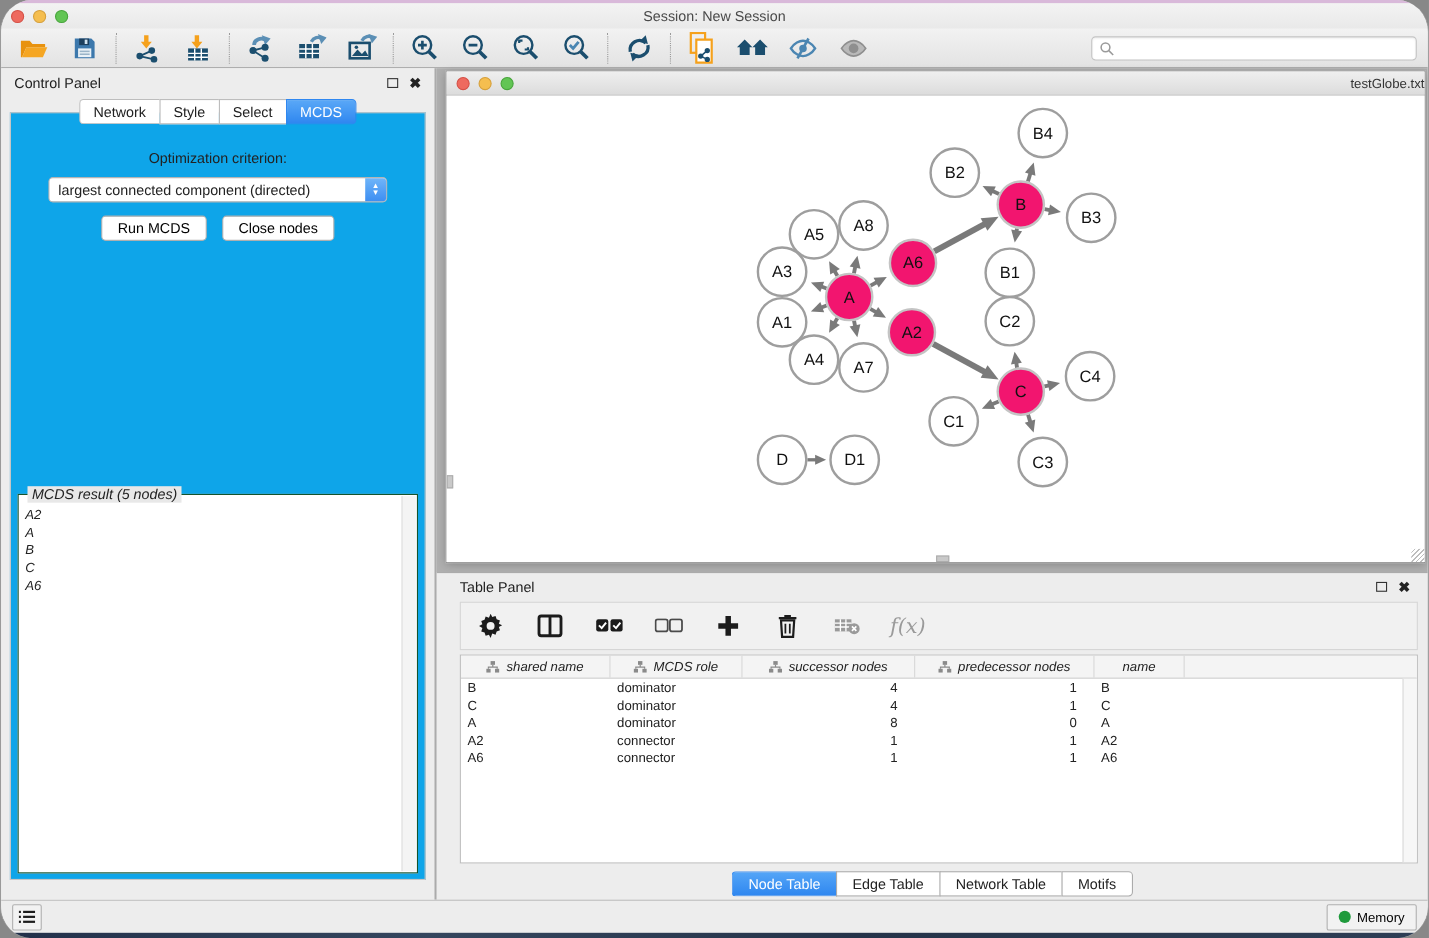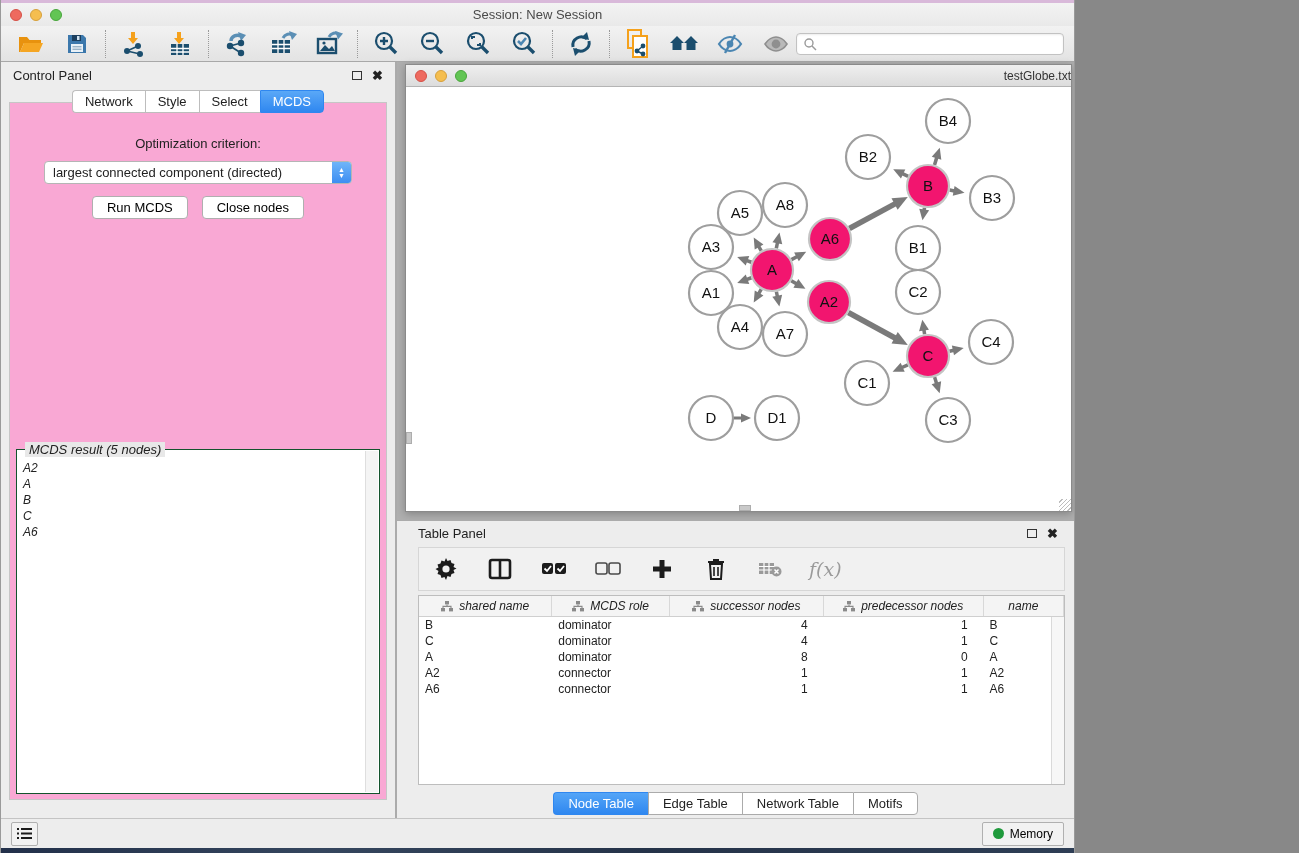--- a/index.html
+++ b/index.html
@@ -1,18 +1,18 @@
 <!DOCTYPE html>
 <html><head>
 <meta charset="utf-8">
 <style>
   * { margin:0; padding:0; box-sizing:border-box; }
   html,body { width:1299px; height:853px; }
   body { font-family:"Liberation Sans", sans-serif; font-size:13px; color:#222; background:#888; }
-  .app { position:relative; width:1075px; height:853px; overflow:hidden; background:#EDEDED; border-left:1px solid #9a9a9a; border-right:1px solid #9a9a9a; }
+  .app { position:relative; width:1299px; height:853px; overflow:hidden; background:#EDEDED; border-left:1px solid #9a9a9a; border-right:1px solid #9a9a9a;border-radius:29px; }
 
   
   .top-sliver { position:absolute; top:0; left:0; right:0; height:3px; background:#D9B9DA; }
   .titlebar { position:absolute; top:3px; left:0; right:0; height:23px; background:linear-gradient(#F3F3F3,#E9E9E9); display:flex; align-items:center; }
   .lights { display:flex; gap:8px; margin-left:9px; }
   .light { width:12px; height:12px; border-radius:50%; }
   .light.red { background:#EE6A5F; border:1px solid #D55147; }
   .light.yellow { background:#F5BE4F; border:1px solid #D6A03C; }
   .light.green { background:#62C554; border:1px solid #48A53C; }
   .title-text { position:absolute; left:0; right:0; text-align:center; color:#4a4a4a; font-size:13px; pointer-events:none; }
@@ -32,21 +32,21 @@
   .panel-icons { margin-left:auto; display:flex; gap:10px; align-items:center; }
   .float-icon { width:10px; height:9px; border:1.5px solid #333; display:inline-block; }
   .close-icon { font-size:13px; font-weight:bold; color:#222; line-height:1; cursor:pointer; }
 
   .cp-tabs { display:flex; justify-content:center; margin-top:2px; z-index:2; }
   .cp-tab { padding:3px 12px; background:#fff; border:1px solid #BDBDBD; border-right:none; font-size:13px; cursor:pointer; }
   .cp-tab:first-child { border-radius:4px 0 0 4px; }
   .cp-tab:last-child { border-right:1px solid #BDBDBD; border-radius:0 4px 4px 0; }
   .cp-tab.active { background:linear-gradient(#5AA8F7,#2F87F0); color:#fff; border-color:#2F87F0; }
 
-  .cp-body { flex:1; margin:-11px 8px 18px 8px; padding-top:11px; background:#f9a8d4; border:1px solid #C6C6C6; display:flex; flex-direction:column; }
+  .cp-body { flex:1; margin:-11px 8px 18px 8px; padding-top:11px; background:#0ea5e9; border:1px solid #C6C6C6; display:flex; flex-direction:column; }
   .opt-label { text-align:center; margin-top:22px; font-size:13px; }
   .dropdown { margin:10px 34px 0 34px; height:23px; background:#fff; border:1px solid #B5B5B5; border-radius:4px; display:flex; align-items:center; cursor:pointer; }
   .dropdown-value { flex:1; padding:0 8px; font-size:13px; white-space:nowrap; overflow:hidden; }
   .dropdown-stepper { width:19px; align-self:stretch; background:linear-gradient(#6FB5F9,#3D8EF2); border-radius:0 3px 3px 0; display:flex; flex-direction:column; align-items:center; justify-content:center; color:#fff; font-size:7px; line-height:6px; }
   .btn-row { display:flex; justify-content:center; gap:14px; margin-top:12px; }
   .push-btn { padding:3px 14px; min-width:92px; background:#fff; border:1px solid #AFAFAF; border-radius:4px; font-size:13px; font-family:"Liberation Sans",sans-serif; cursor:pointer; }
 
   .result-box { margin:auto 6px 5px 6px; height:345px; border:1px solid #14532d; background:#fff; position:relative;font-style:italic; }
   .result-legend { position:absolute; top:-8px; left:8px; background:#E8E8E8; padding:0 4px; font-size:13px; }
   .result-list { position:absolute; top:10px; left:4px; right:16px; bottom:4px; overflow:hidden; font-size:12px; }

